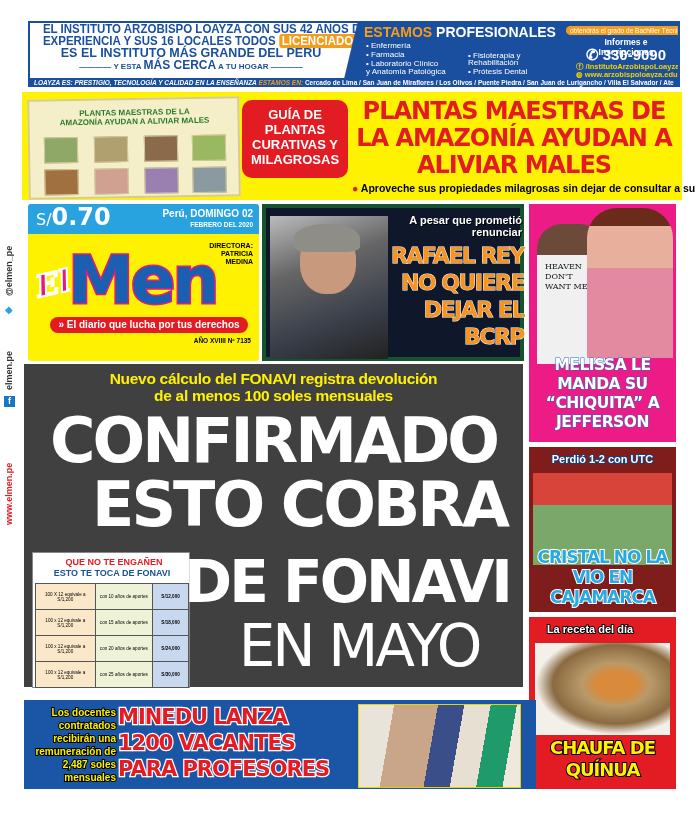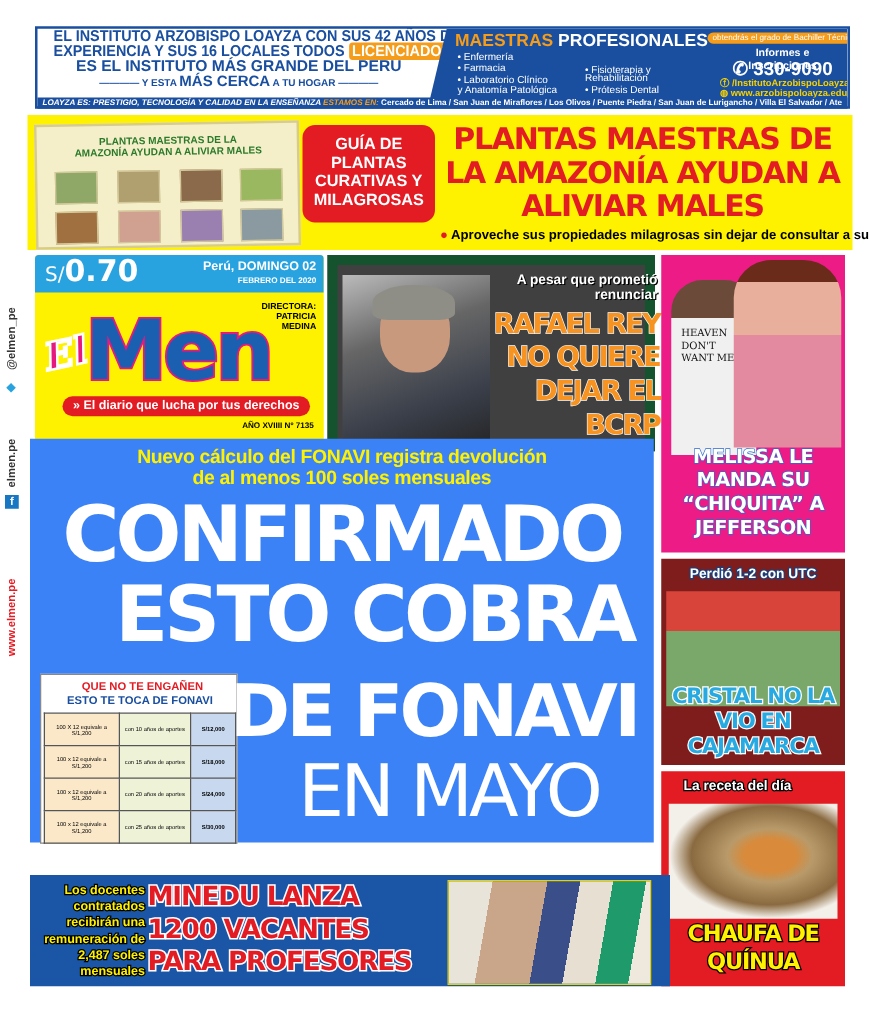--- a/index.html
+++ b/index.html
@@ -39,21 +39,21 @@
 #price{left:8px;top:-1px;color:#fff;font-size:24px;font-weight:bold;font-family:"DejaVu Sans",sans-serif}
 #price small{font-size:16px;font-weight:normal}
 #date1{right:6px;top:4px;color:#fff;font-size:10px;font-weight:bold}
 #date2{right:6px;top:17px;color:#fff;font-size:6.5px;font-weight:bold}
 #dir{right:6px;top:38px;text-align:right;font-size:7px;font-weight:bold;line-height:8px}
 #logo-el{left:8px;top:62px;color:#e5197e;font-size:30px;font-style:italic;font-family:"DejaVu Serif",serif;font-weight:bold;-webkit-text-stroke:2px #fff;transform:rotate(-12deg)}
 #logo-men{left:40px;top:38px;color:#1b5fb0;font-size:66px;font-family:"DejaVu Sans",sans-serif;font-weight:bold;letter-spacing:-3px;-webkit-text-stroke:3px #e5197e;paint-order:stroke}
 #slogan{left:22px;top:113px;width:198px;height:16px;background:#e31b23;border-radius:8px;color:#fff;font-size:10px;line-height:16px;text-align:center;font-weight:bold}
 #issue{right:8px;top:133px;font-size:6.5px;font-weight:bold}
 
-#rey{left:262px;top:204px;width:262px;height:157px;background:#404040;border:8px solid #14532d}
+#rey{left:262px;top:204px;width:262px;height:157px;background:#0f172a;border:4px solid #14532d}
 #rey-photo{left:4px;top:8px;width:118px;height:143px;background:linear-gradient(160deg,#bbb 0%,#666 35%,#3a3f4a 70%,#222 100%)}
 #rey-face{left:30px;top:14px;width:56px;height:64px;border-radius:45%;background:#c9997e}
 #rey-hair{left:24px;top:8px;width:66px;height:28px;border-radius:50% 50% 20% 20%;background:#8e8e86}
 #rey-kick{left:126px;top:6px;width:130px;text-align:right;color:#fff;font-size:11px;line-height:12px;font-weight:bold;text-shadow:1px 1px 0 #000}
 #rey-h{left:120px;top:34px;width:138px;text-align:right;color:#f79421;font-size:22px;line-height:27px;font-weight:bold;font-family:"DejaVu Sans",sans-serif;letter-spacing:-1.5px;-webkit-text-stroke:1px #fff;paint-order:stroke}
 
 #melissa{left:529px;top:204px;width:147px;height:238px;background:#ec1b86}
 #mel-man{left:8px;top:20px;width:68px;height:140px;background:linear-gradient(#6b4a3a 0 22%,#f0f0f0 22% 100%);border-radius:25px 25px 0 0}
 #mel-woman{left:58px;top:4px;width:86px;height:150px;background:linear-gradient(#6a2b1a 0 12%,#e8b09c 12% 40%,#e48aa0 40% 100%);border-radius:30px 30px 0 0}
 #mel-shirt{left:16px;top:58px;font-size:8px;font-family:"DejaVu Serif",serif;line-height:10px;color:#111}
@@ -62,21 +62,21 @@
 #cristal{left:529px;top:447px;width:147px;height:165px;background:#7f1d1d}
 #cristal-k{left:0;top:6px;width:147px;text-align:center;color:#fff;font-size:11px;font-weight:bold;-webkit-text-stroke:2px #1a3f7a;paint-order:stroke}
 #cristal-photo{left:4px;top:26px;width:139px;height:92px;background:linear-gradient(#d9443a 0 35%,#7aa86a 35% 100%)}
 #cristal-h{left:0;top:100px;width:147px;text-align:center;color:#27a9e1;font-size:17px;line-height:20px;font-weight:bold;font-family:"DejaVu Sans",sans-serif;letter-spacing:-1px;-webkit-text-stroke:2px #fff;paint-order:stroke}
 
 #receta{left:529px;top:617px;width:147px;height:172px;background:#e31b23}
 #receta-k{left:0;top:6px;width:122px;text-align:center;color:#fff;font-size:11px;font-weight:bold;-webkit-text-stroke:2px #000;paint-order:stroke}
 #receta-photo{left:6px;top:26px;width:135px;height:92px;background:radial-gradient(ellipse at 60% 45%,#d98a3a 0 18%,#b89a6a 30%,#8a6a40 55%,#f3f0ea 70%)}
 #receta-h{left:0;top:120px;width:147px;text-align:center;color:#fff200;font-size:18px;line-height:22px;font-weight:bold;font-family:"DejaVu Sans",sans-serif;letter-spacing:-1px;-webkit-text-stroke:2px #000;paint-order:stroke}
 
-#main{left:24px;top:351px;width:499px;height:323px;background:#3b82f6}
+#main{left:24px;top:364px;width:499px;height:323px;background:#404040}
 #main-k{left:0;top:6px;width:499px;text-align:center;color:#fff200;font-size:15.5px;line-height:17px;font-weight:bold;letter-spacing:-0.3px}
 #main-h1{left:0;top:44px;width:499px;text-align:center;color:#fff;font-size:62px;line-height:66px;font-weight:bold;font-family:"DejaVu Sans",sans-serif;letter-spacing:-3px;white-space:nowrap}
 #main-h2{left:52px;top:108px;width:447px;text-align:center;color:#fff;font-size:62px;line-height:66px;font-weight:bold;font-family:"DejaVu Sans",sans-serif;letter-spacing:-3px;white-space:nowrap}
 #main-h3{left:148px;top:186px;width:350px;text-align:center;color:#fff;font-size:58px;line-height:64px;font-weight:bold;font-family:"DejaVu Sans",sans-serif;letter-spacing:-3px;white-space:nowrap}
 #main-h4{left:172px;top:250px;width:326px;text-align:center;color:#fff;font-size:58px;line-height:64px;font-weight:normal;font-family:"DejaVu Sans",sans-serif;letter-spacing:-3px;white-space:nowrap}
 
 #ftable{left:8px;top:188px;width:158px;height:136px;background:#fff;border:1px solid #888}
 #ftable .tt1{left:0;top:4px;width:158px;text-align:center;color:#e31b23;font-size:9px;font-weight:bold;padding-left:4px}
 #ftable .tt2{left:0;top:15px;width:158px;text-align:center;color:#1a4fa0;font-size:9px;font-weight:bold}
 #ftable table{position:absolute;left:2px;top:30px;border-collapse:collapse}
@@ -105,21 +105,21 @@
 </div>
 
 <div id="ad" class="abs">
   <div id="ad-left" class="abs">
     <div class="l1">EL INSTITUTO ARZOBISPO LOAYZA CON SUS 42 AÑOS DE</div>
     <div class="l1"><span>EXPERIENCIA Y SUS 16 LOCALES TODOS </span><span class="lic">LICENCIADOS</span></div>
     <div class="l3">ES EL INSTITUTO MÁS GRANDE DEL PERÚ</div>
     <div class="l4">———— <span>Y ESTA </span><b>MÁS CERCA</b><span> A TU HOGAR</span> ————</div>
   </div>
   <div id="ad-right" class="abs">
-    <div class="t abs"><span style="color:#f59c1a">MAESTRAS</span> <span>PROFESIONALES</span></div>
+    <div class="t abs"><span style="color:#f59c1a">ESTAMOS</span> <span>PROFESIONALES</span></div>
     <div class="badge abs">obtendrás el grado de Bachiller Técnico</div>
     <div class="list abs" style="left:22px;top:18px">• Enfermería</div>
     <div class="list abs" style="left:22px;top:27px">• Farmacia</div>
     <div class="list abs" style="left:22px;top:36px">• Laboratorio Clínico</div>
     <div class="list abs" style="left:22px;top:44px">  y Anatomía Patológica</div>
     <div class="list abs" style="left:124px;top:28px">• Fisioterapia y</div>
     <div class="list abs" style="left:124px;top:35px">  Rehabilitación</div>
     <div class="list abs" style="left:124px;top:44px">• Prótesis Dental</div>
     <div class="info abs">Informes e Inscripciones</div>
     <div class="phone abs">✆ 330-9090</div>

